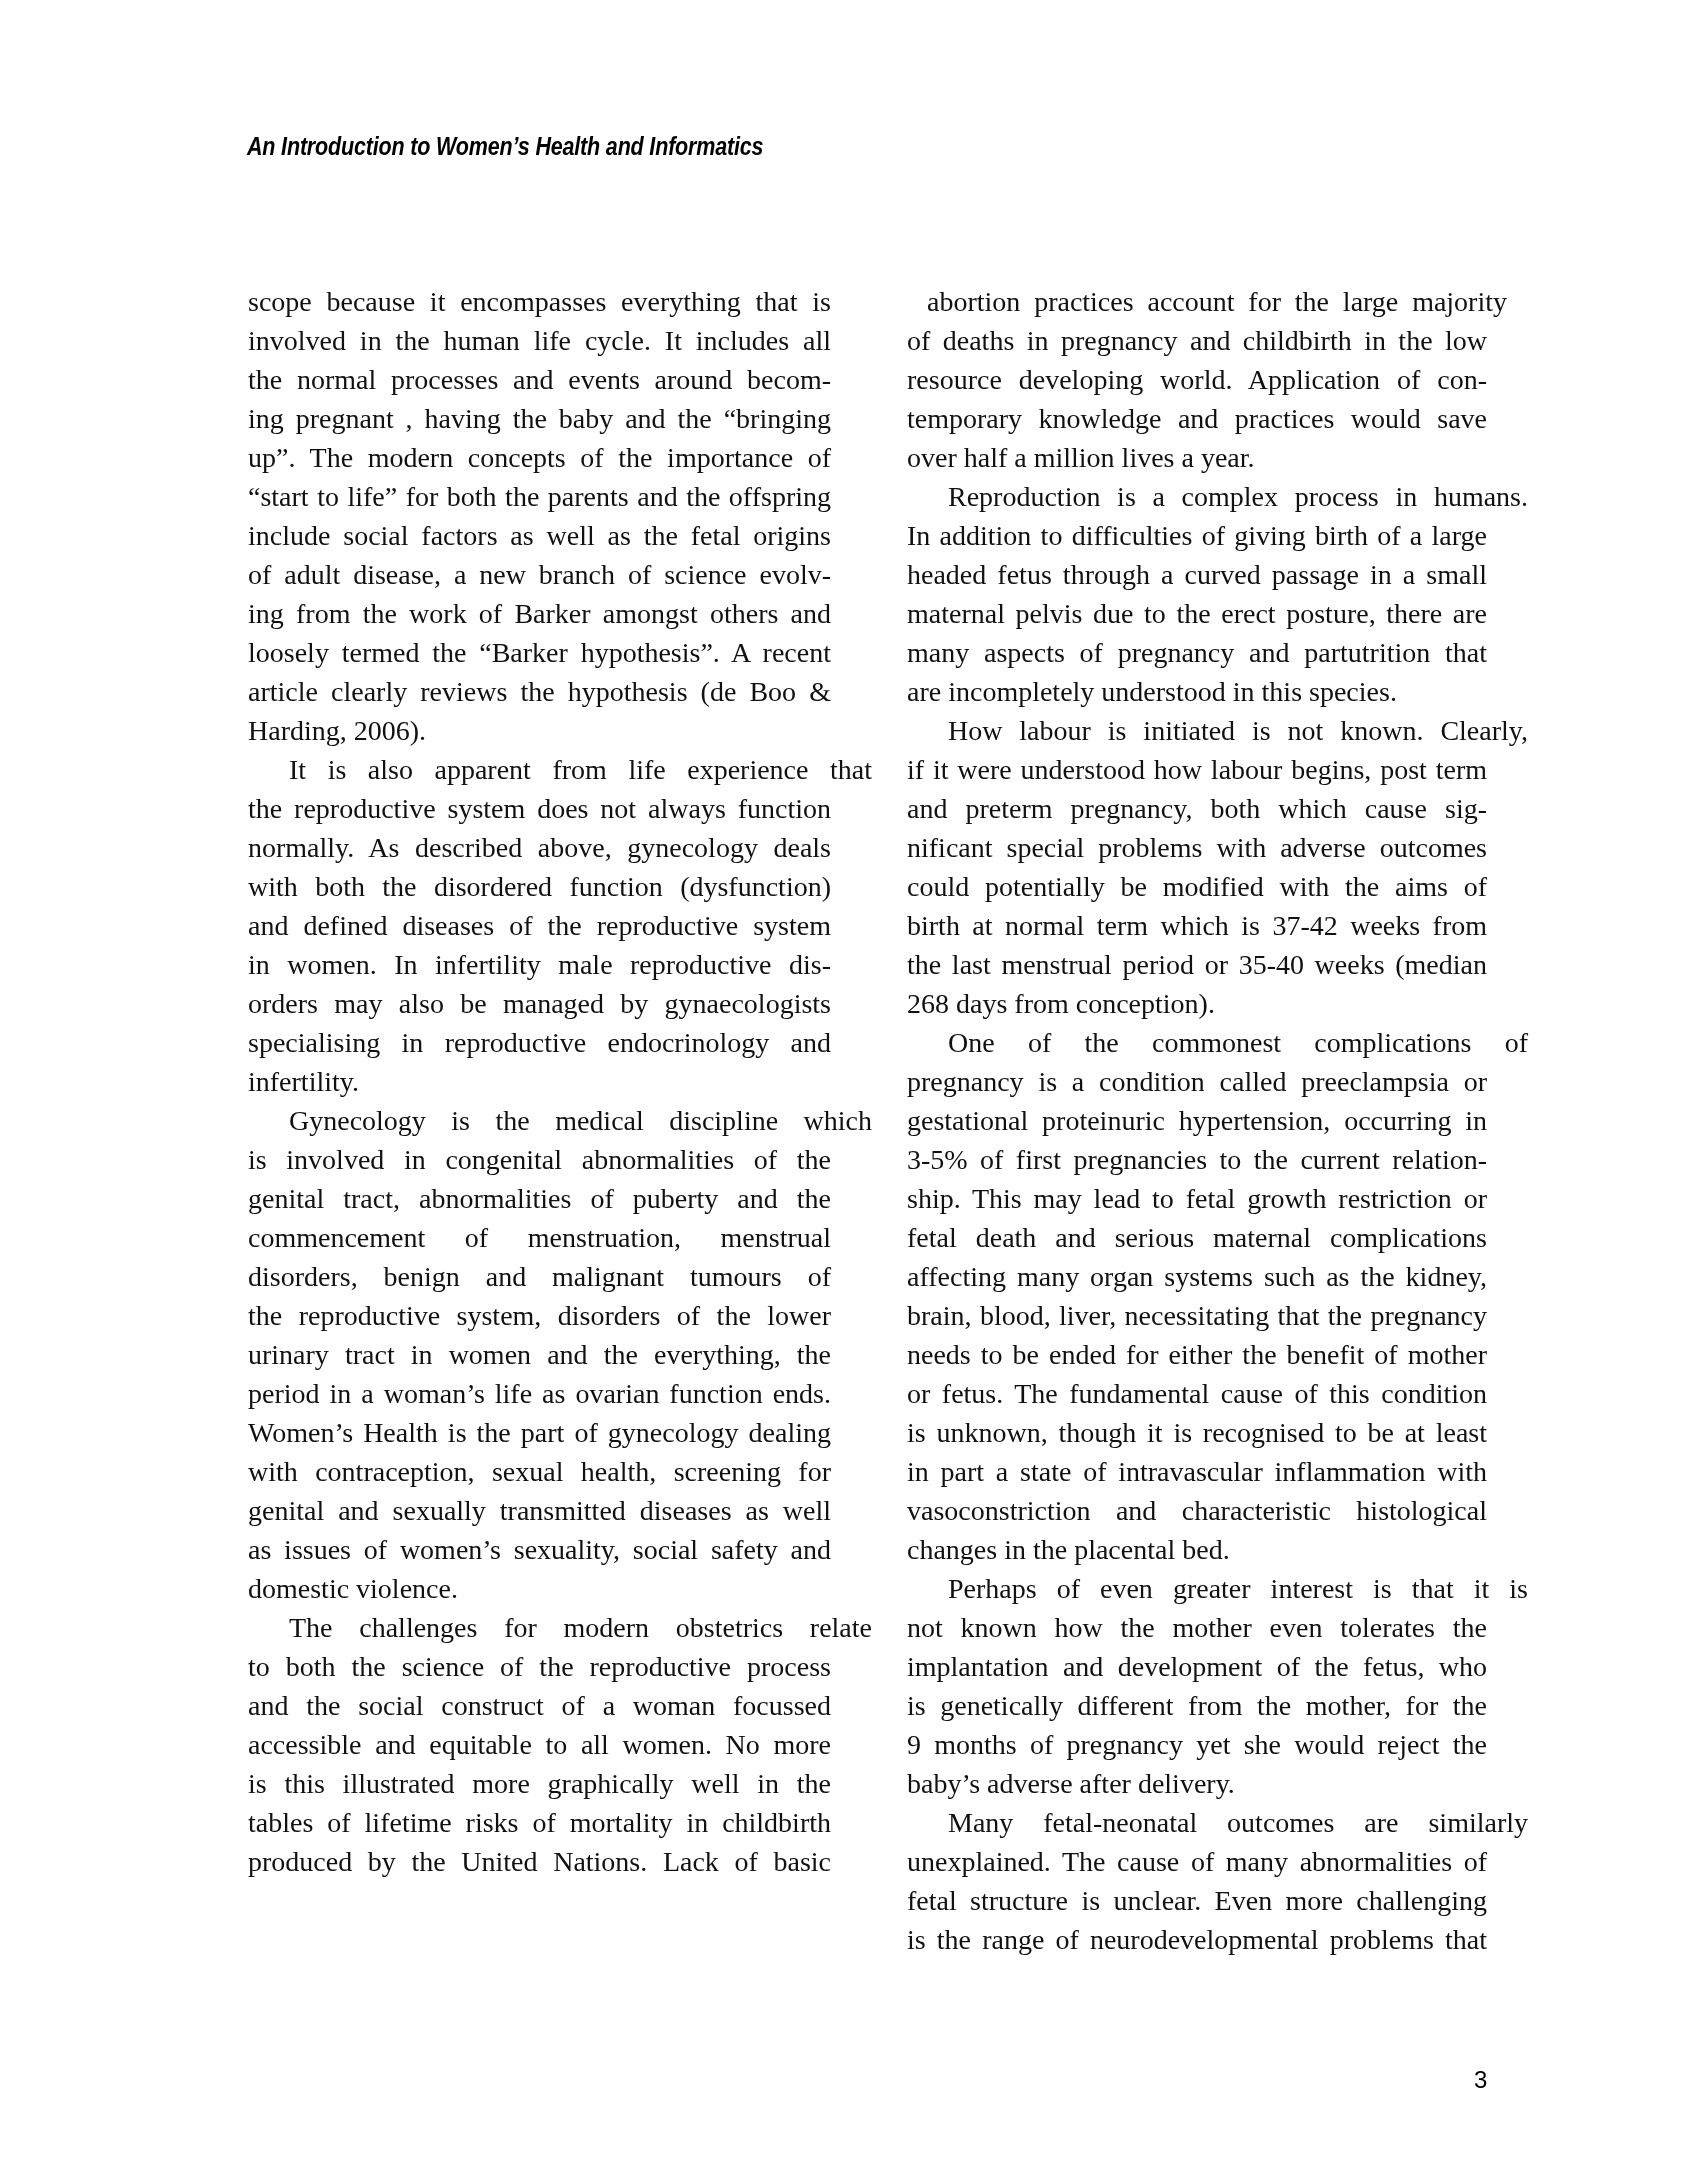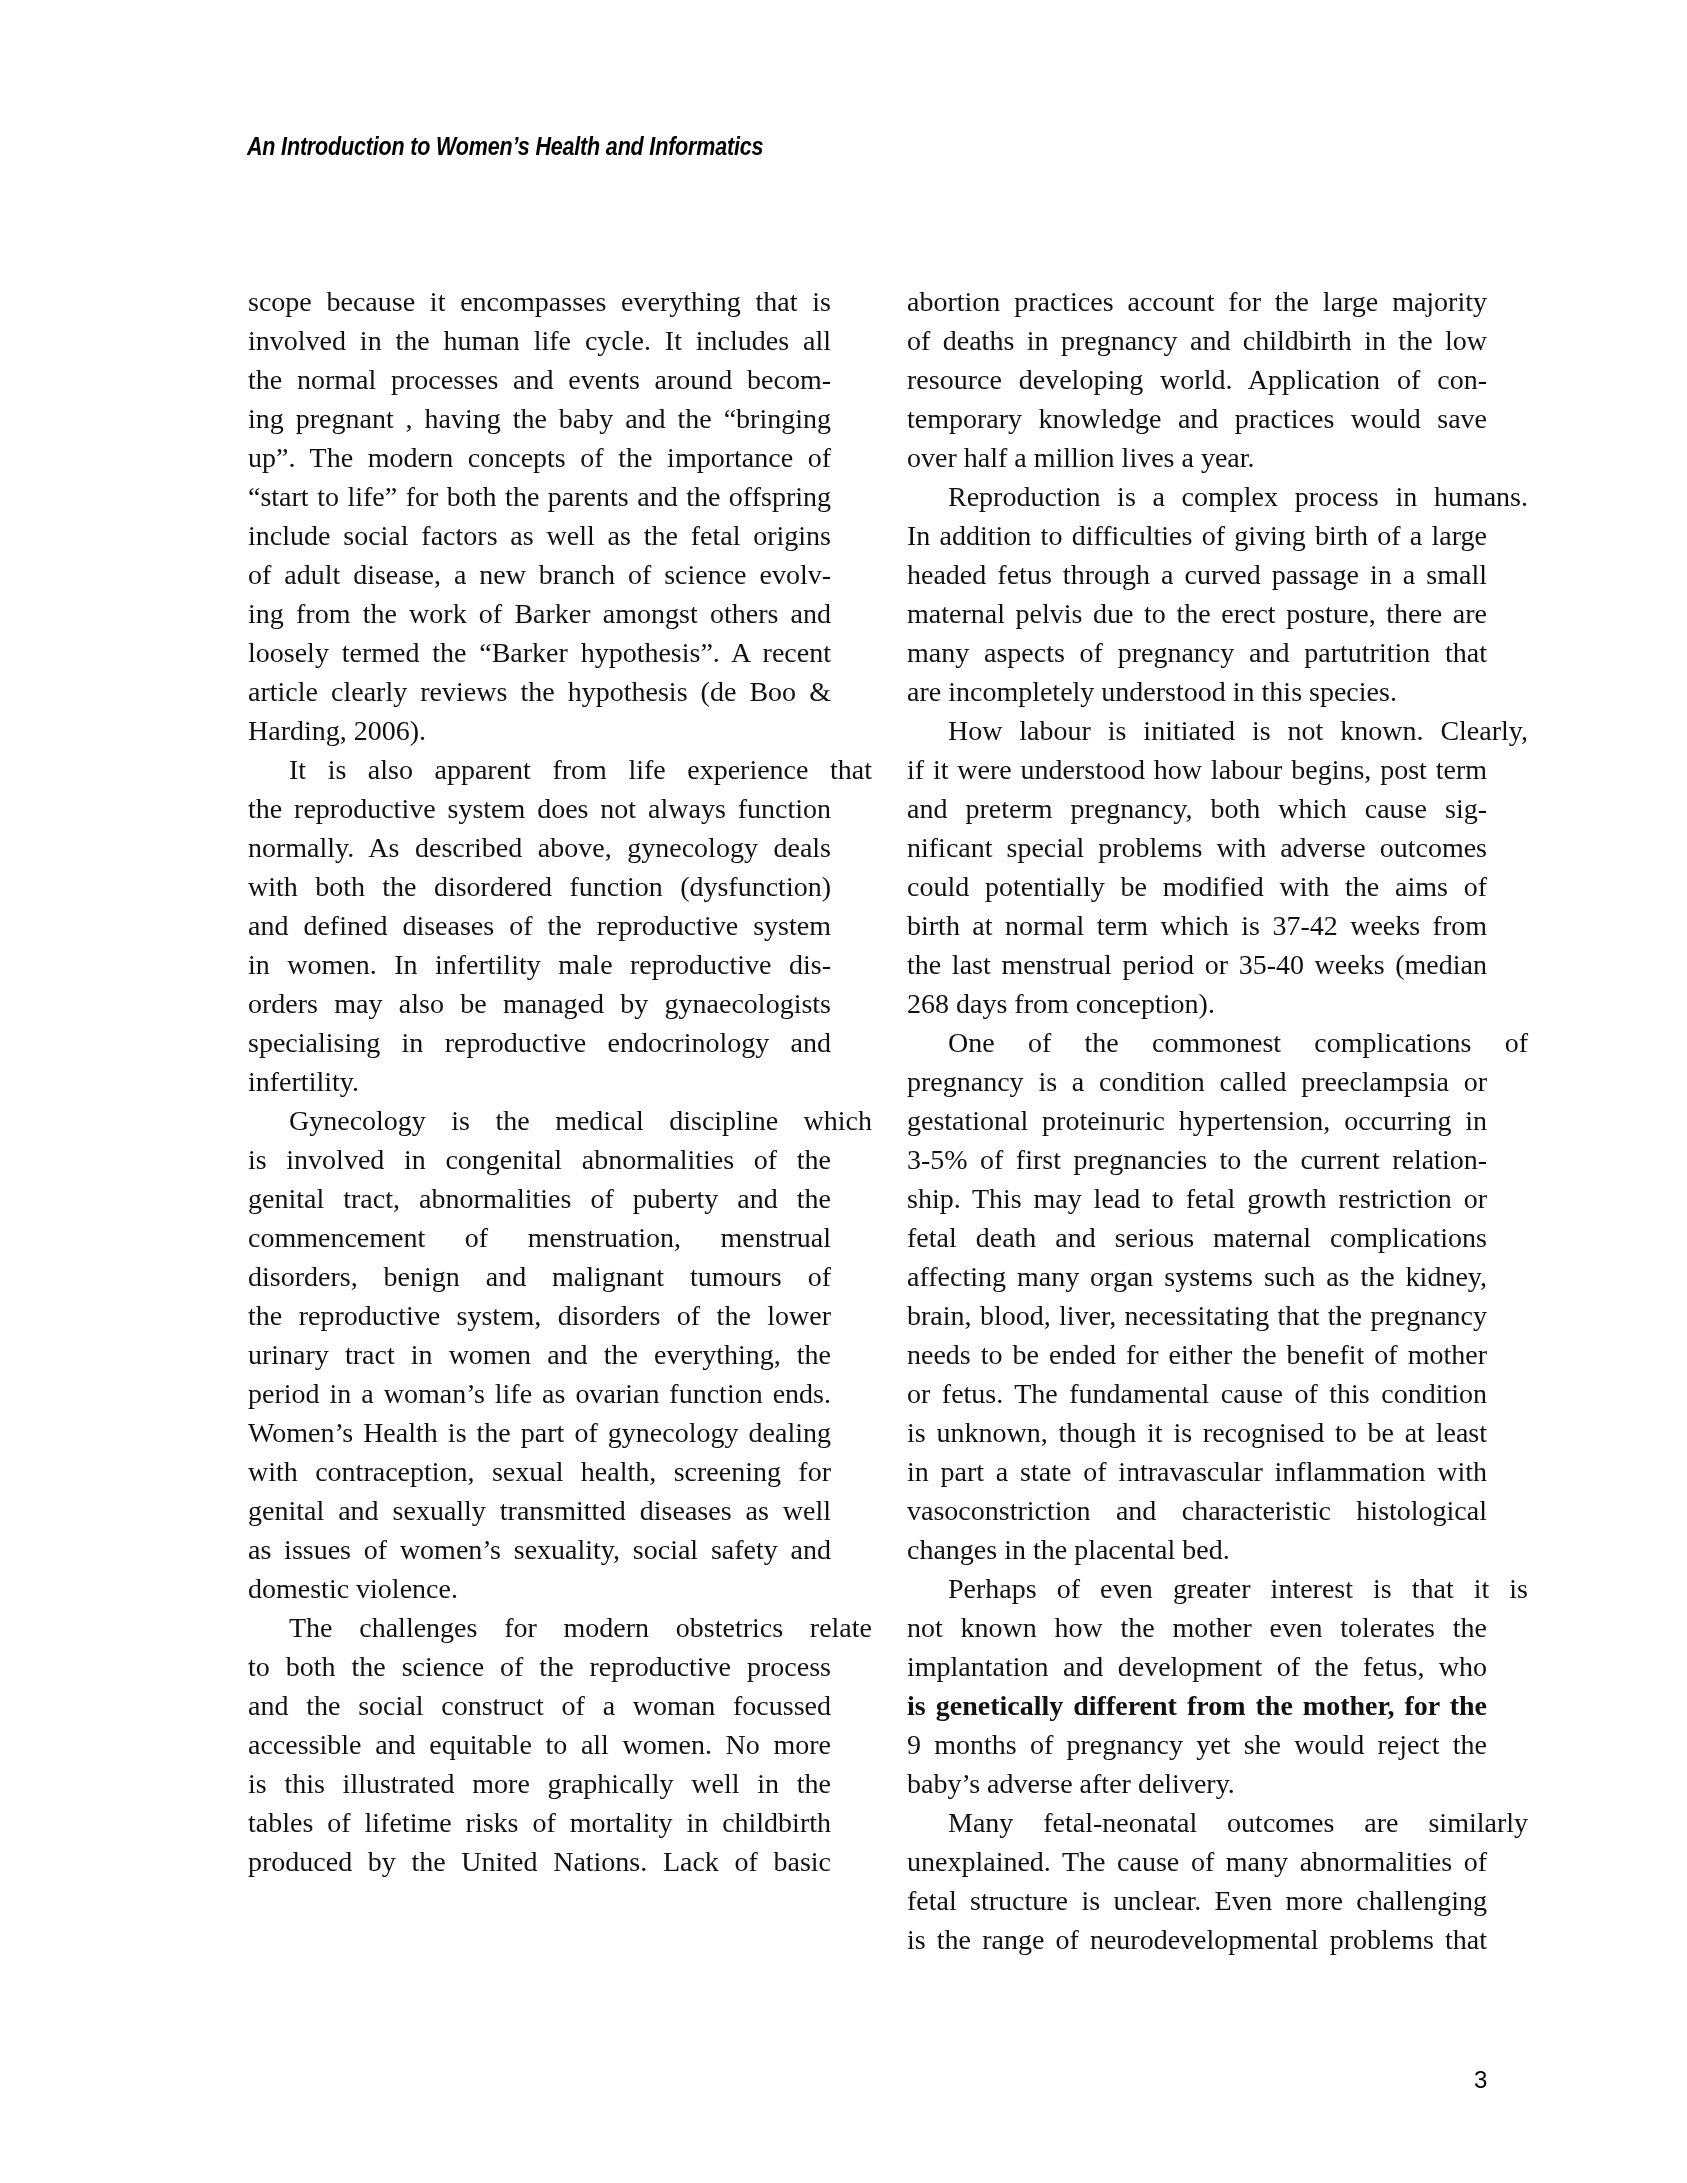--- a/index.html
+++ b/index.html
@@ -74,21 +74,21 @@
     <span class="line indent" style="display: block; width: 583px;">The challenges for modern obstetrics relate</span>
     <span class="line" style="display: block; width: 583px;">to both the science of the reproductive process</span>
     <span class="line" style="display: block; width: 583px;">and the social construct of a woman focussed</span>
     <span class="line" style="display: block; width: 583px;">accessible and equitable to all women.  No more</span>
     <span class="line" style="display: block; width: 583px;">is this illustrated more graphically well in the</span>
     <span class="line" style="display: block; width: 583px;">tables of lifetime risks of mortality in childbirth</span>
     <span class="line" style="display: block; width: 583px;">produced by the United Nations. Lack of basic</span>
   </div>
 
 <div class="column col-right">
-    <span class="line" style="display: block; width: 580px;">abortion practices account for the large majority</span>
+    <span class="line" style="display: block; width: 580px; margin-left: 20px;">abortion practices account for the large majority</span>
     <span class="line" style="display: block; width: 580px;">of deaths in pregnancy and childbirth in the low</span>
     <span class="line" style="display: block; width: 580px;">resource developing world. Application of con-</span>
     <span class="line" style="display: block; width: 580px;">temporary knowledge and practices would save</span>
     <span class="line last" style="display: block; width: 580px;">over half a million lives a year.</span>
     <span class="line indent" style="display: block; width: 580px;">Reproduction is a complex process in humans.</span>
     <span class="line" style="display: block; width: 580px;">In addition to difficulties of giving birth of a large</span>
     <span class="line" style="display: block; width: 580px;">headed fetus through a curved passage in a small</span>
     <span class="line" style="display: block; width: 580px;">maternal pelvis due to the erect posture, there are</span>
     <span class="line" style="display: block; width: 580px;">many aspects of pregnancy and partutrition that</span>
     <span class="line last" style="display: block; width: 580px;">are incompletely understood in this species.</span>
@@ -110,21 +110,21 @@
     <span class="line" style="display: block; width: 580px;">brain, blood, liver, necessitating that the pregnancy</span>
     <span class="line" style="display: block; width: 580px;">needs to be ended for either the benefit of mother</span>
     <span class="line" style="display: block; width: 580px;">or fetus. The fundamental cause of this condition</span>
     <span class="line" style="display: block; width: 580px;">is unknown, though it is recognised to be at least</span>
     <span class="line" style="display: block; width: 580px;">in part a state of intravascular inflammation with</span>
     <span class="line" style="display: block; width: 580px;">vasoconstriction and characteristic histological</span>
     <span class="line last" style="display: block; width: 580px;">changes in the placental bed.</span>
     <span class="line indent" style="display: block; width: 580px;">Perhaps of even greater interest is that it is</span>
     <span class="line" style="display: block; width: 580px;">not known how the mother even tolerates the</span>
     <span class="line" style="display: block; width: 580px;">implantation and development of the fetus, who</span>
-    <span class="line" style="display: block; width: 580px; font-weight: bold;">is genetically different from the mother, for the</span>
+    <span class="line" style="display: block; width: 580px;">is genetically different from the mother, for the</span>
     <span class="line" style="display: block; width: 580px;">9 months of pregnancy yet she would reject the</span>
     <span class="line last" style="display: block; width: 580px;">baby’s adverse after delivery.</span>
     <span class="line indent" style="display: block; width: 580px;">Many fetal-neonatal outcomes are similarly</span>
     <span class="line" style="display: block; width: 580px;">unexplained. The cause of many abnormalities of</span>
     <span class="line" style="display: block; width: 580px;">fetal structure is unclear. Even more challenging</span>
     <span class="line" style="display: block; width: 580px;">is the range of neurodevelopmental problems that</span>
   </div>
 
 <div class="page-number">3</div>
 

